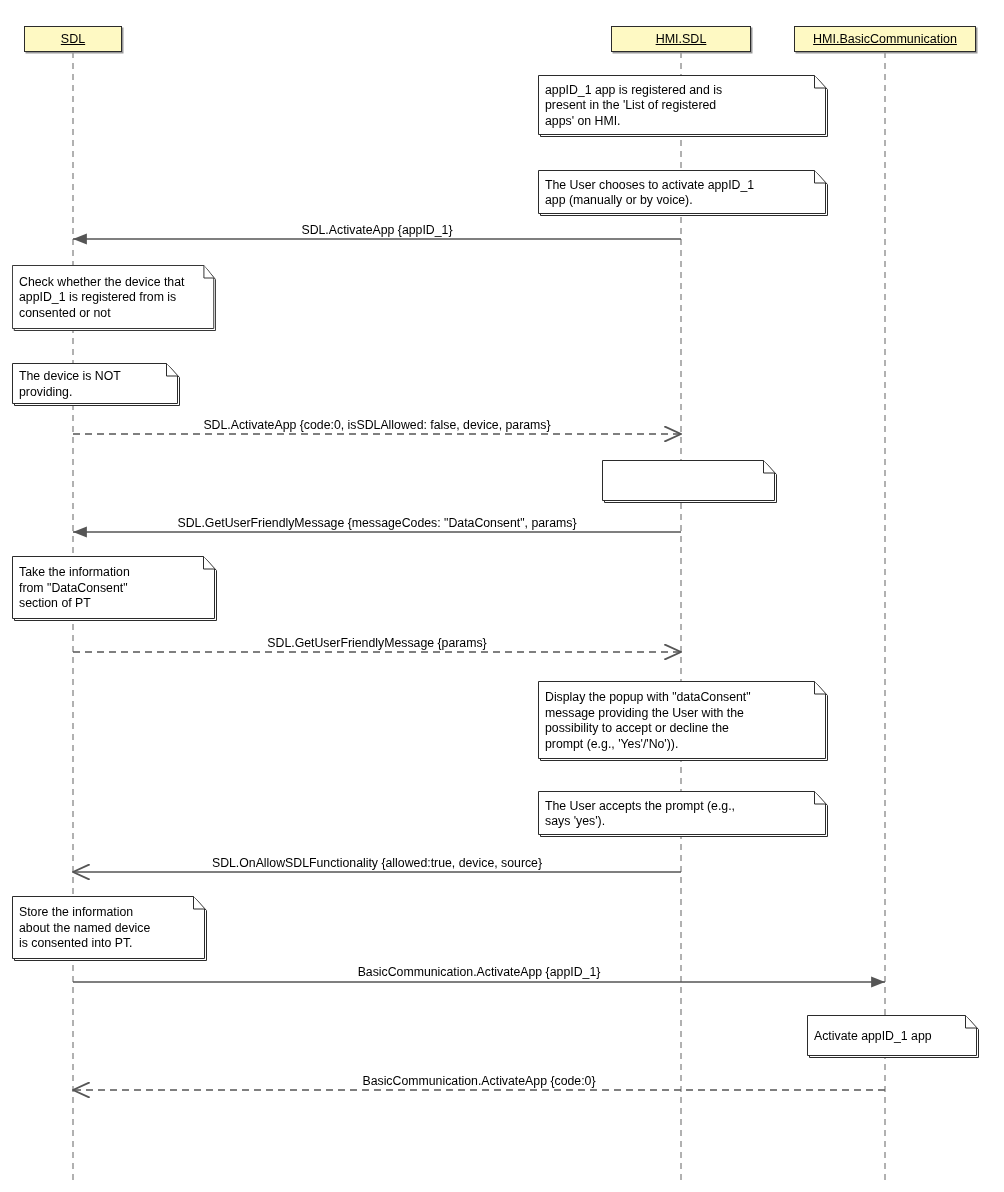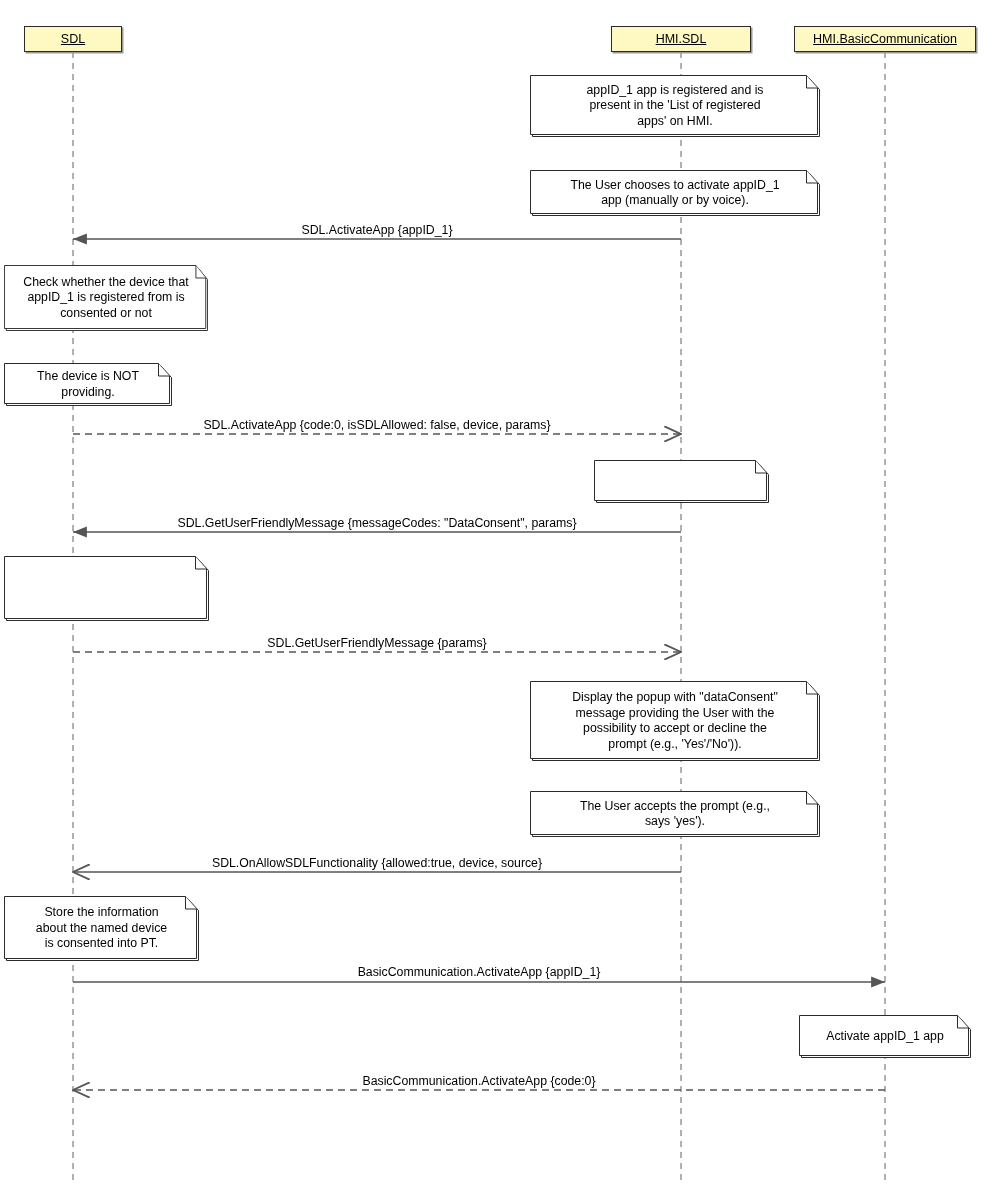--- a/index.html
+++ b/index.html
@@ -42,25 +42,25 @@
   .lifeline-head span {
     text-decoration: underline;
   }
   
   .note {
     position: absolute;
     box-sizing: border-box;
     background: #ffffff;
     font-size: 12.3px;
     line-height: 15.5px;
-    text-align: center;
     display: flex;
     align-items: center;
     justify-content: center;
     padding: 3px 7px 3px 7px;
+    margin-left: 8px;
   }
   .note .note-text {
     position: relative;
     z-index: 2;
     width: 100%;
   }
   .note-shape {
     position: absolute;
     left: 0;
     top: 0;
@@ -187,20 +187,25 @@
           <path d="M 0.5 0.5 L 161.5 0.5 L 172.5 13 L 172.5 40.5 L 0.5 40.5 Z" fill="#ffffff" stroke="#2b2b2b" stroke-width="1"></path>
           <path d="M 161.5 0.5 L 161.5 13 L 172.5 13" fill="none" stroke="#2b2b2b" stroke-width="1"></path>
         </svg>
       </div>
       <div class="note" style="left: 4px; top: 556px; width: 205px; height: 65px;">
         <svg class="note-shape" viewBox="0 0 205 65" preserveAspectRatio="none">
           <path d="M 2.5 2.5 L 193.5 2.5 L 204.5 14.5 L 204.5 64.5 L 2.5 64.5 Z" fill="#999999" stroke="none"></path>
           <path d="M 0.5 0.5 L 191.5 0.5 L 202.5 13 L 202.5 62.5 L 0.5 62.5 Z" fill="#ffffff" stroke="#2b2b2b" stroke-width="1"></path>
           <path d="M 191.5 0.5 L 191.5 13 L 202.5 13" fill="none" stroke="#2b2b2b" stroke-width="1"></path>
         </svg>
+        <div class="note-text">
+          <div>Take the information</div>
+          <div>from "DataConsent"</div>
+          <div>section of PT</div>
+        </div>
       </div>
       <div class="note" style="left: 530px; top: 681px; width: 290px; height: 80px;">
         <svg class="note-shape" viewBox="0 0 290 80" preserveAspectRatio="none">
           <path d="M 2.5 2.5 L 278.5 2.5 L 289.5 14.5 L 289.5 79.5 L 2.5 79.5 Z" fill="#999999" stroke="none"></path>
           <path d="M 0.5 0.5 L 276.5 0.5 L 287.5 13 L 287.5 77.5 L 0.5 77.5 Z" fill="#ffffff" stroke="#2b2b2b" stroke-width="1"></path>
           <path d="M 276.5 0.5 L 276.5 13 L 287.5 13" fill="none" stroke="#2b2b2b" stroke-width="1"></path>
         </svg>
         <div class="note-text">
           <div>Display the popup with  "dataConsent"</div>
           <div>message providing the User with the</div>

